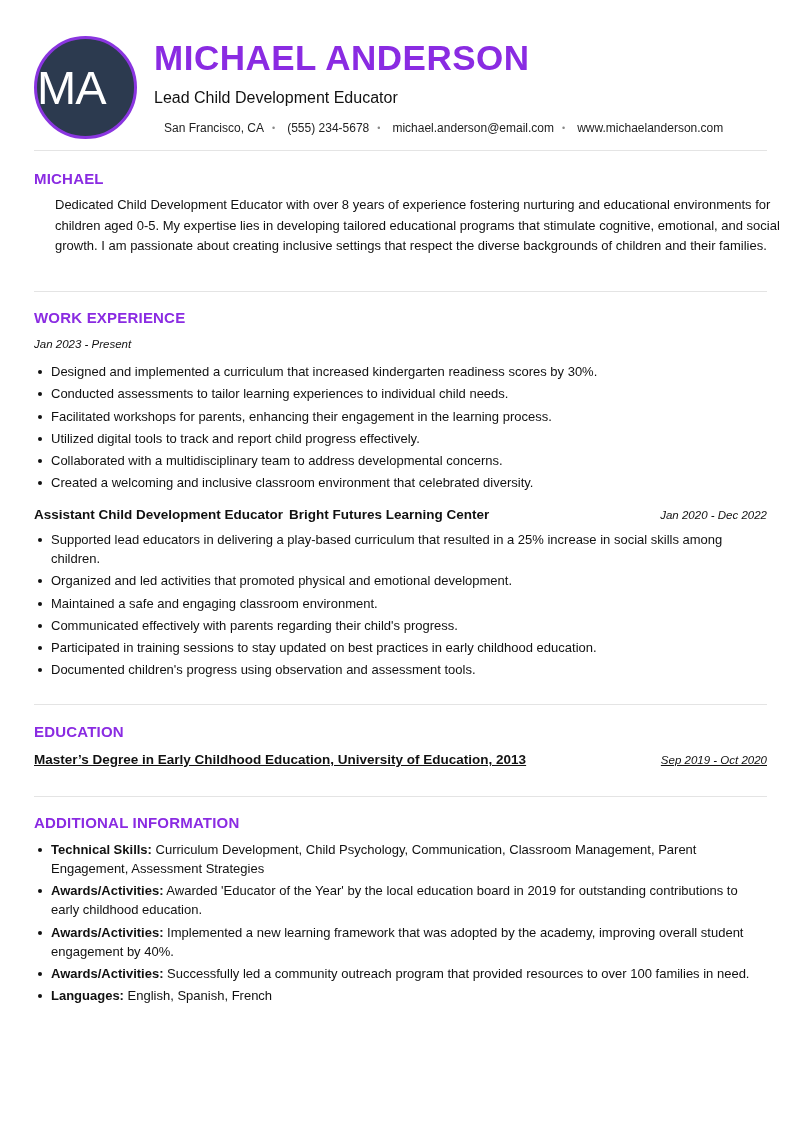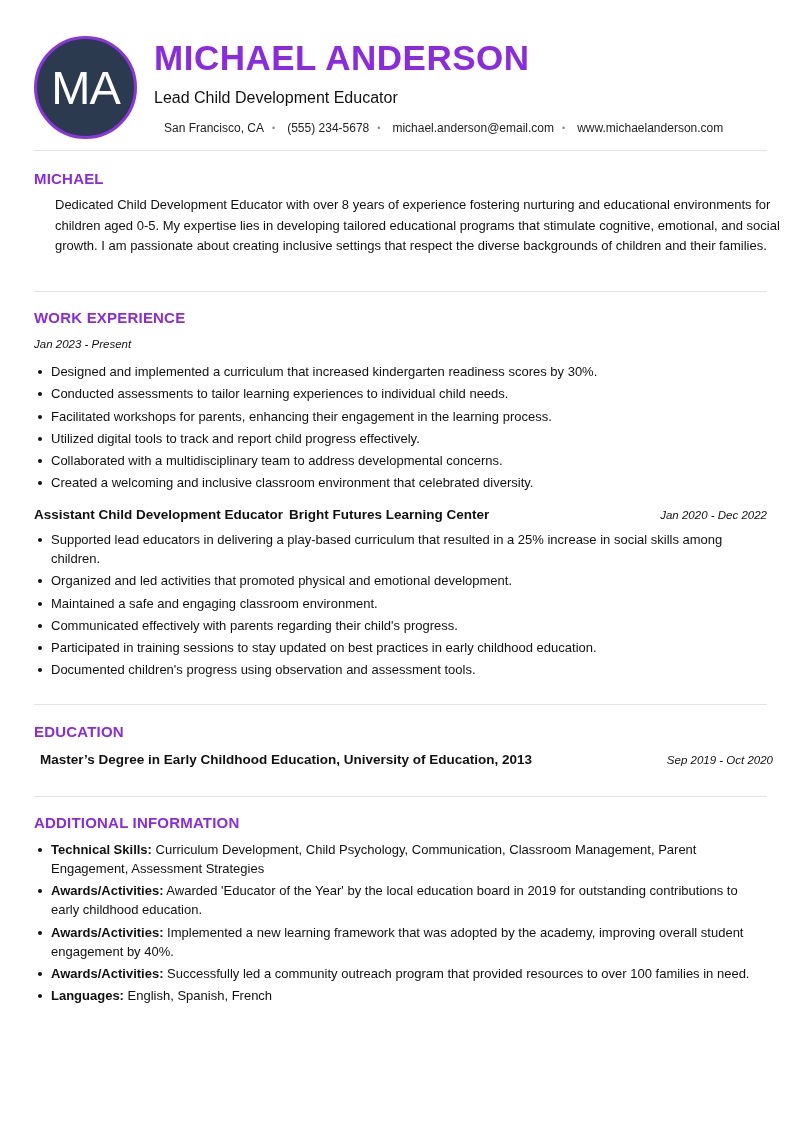--- a/index.html
+++ b/index.html
@@ -3,21 +3,21 @@
 <meta charset="utf-8">
 <style>
   * { box-sizing: border-box; margin: 0; padding: 0; }
   html, body { width: 800px; height: 1130px; background: #ffffff; }
   body { font-family: "Liberation Sans", "DejaVu Sans", sans-serif; color: #111111; position: relative; overflow: hidden; }
 
   .header { position: absolute; left: 34px; top: 34px; width: 733px; height: 106px; }
   .avatar {
     position: absolute; left: 0; top: 2px; width: 103px; height: 103px; border-radius: 50%;
     background: #2c3a4f; border: 3px solid #8a35e0;
-    display: flex; align-items: center; justify-content: center;
+    display: flex; align-items: center; 
     color: #ffffff; font-size: 47px; font-weight: 400; letter-spacing: -1px;
   }
   .name {
     position: absolute; left: 120px; top: 4px;
     font-size: 35px; font-weight: 700; color: #8a2be2; letter-spacing: 0.5px; line-height: 40px;
   }
   .role {
     position: absolute; left: 120px; top: 54px;
     font-size: 16px; color: #111111; line-height: 20px;
   }
@@ -37,21 +37,21 @@
   .job-head { position: absolute; left: 34px; width: 733px; display: flex; justify-content: space-between; align-items: baseline; }
   .job-title { font-size: 13.5px; font-weight: 700; color: #111; }
   .job-title .company { margin-left: 6px; }
   .job-date { font-size: 11.5px; font-style: italic; color: #111; }
 
   ul.bullets { position: absolute; left: 34px; width: 733px; list-style: none; }
   ul.bullets li { position: relative; padding-left: 17px; font-size: 13px; line-height: 19px; color: #111; margin-bottom: 3.3px; }
   ul.bullets li::before { content: ""; position: absolute; left: 4px; top: 8px; width: 4px; height: 4px; border-radius: 50%; background: #111; }
   ul.bullets li b { font-weight: 700; }
 
-  .edu-head { position: absolute; left: 40px; width: 733px; display: flex; justify-content: space-between; align-items: baseline; }
+  .edu-head { position: absolute; left: 34px; width: 733px; display: flex; justify-content: space-between; align-items: baseline; text-decoration: underline; }
   .edu-title { font-size: 13.5px; font-weight: 700; color: #111; }
 </style>
 </head>
 <body>
 
 <div class="header">
   <div class="avatar">
     <span>MA</span>
   </div>
   <div class="name">MICHAEL ANDERSON</div>

